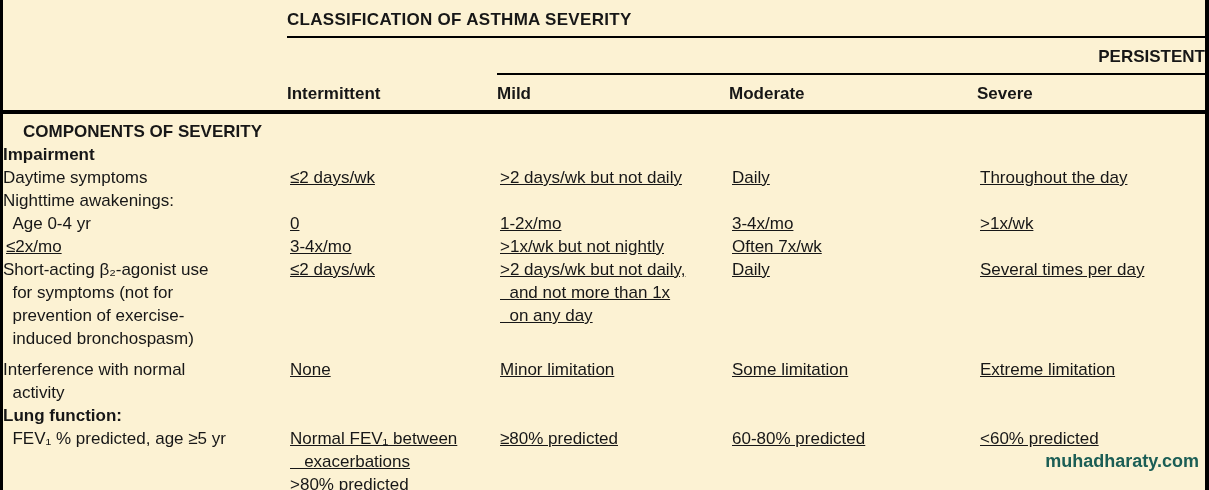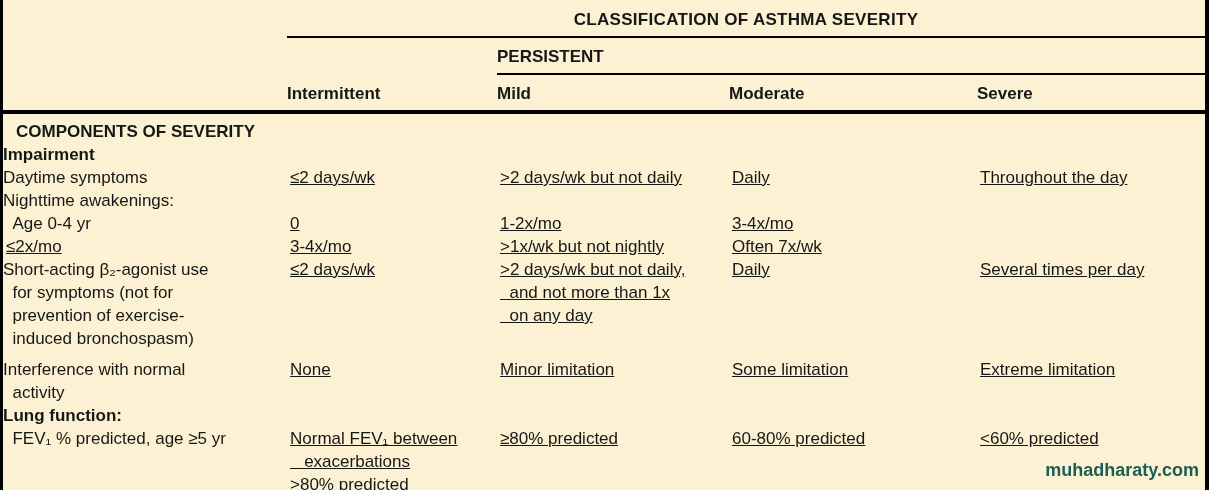--- a/index.html
+++ b/index.html
@@ -15,34 +15,33 @@
     border-left: 3px solid #000;
     border-right: 4px solid #000;
     --cols: 284px 210px 232px 248px 1fr;
     font-size: 17px;
     line-height: 23px;
   }
 
   
   .title {
     margin-left: 284px;
-    text-align: center;
     font-weight: bold;
     font-size: 17px;
     letter-spacing: 0.3px;
     padding-top: 8px;
   }
   .rule-a {
     margin-left: 284px;
     border-top: 2px solid #000;
     margin-top: 5px;
   }
   .persistent {
     margin-left: 494px;
-    text-align: left;
+    text-align: right;
     font-weight: bold;
     font-size: 17px;
     padding-top: 7px;
   }
   .rule-b {
     margin-left: 494px;
     border-top: 2px solid #000;
     margin-top: 5px;
   }
   .col-headers {
@@ -51,21 +50,21 @@
     font-weight: bold;
     padding: 7px 0 5px 0;
   }
   .col-headers .th { }
   .thick-rule { border-top: 4px solid #000; }
 
   
   .tbody { padding-top: 6px; }
   .section-header {
     font-weight: bold;
-    padding-left: 13px;
+    padding-left: 20px;
   }
   .row {
     display: grid;
     grid-template-columns: var(--cols);
     align-items: start;
   }
   .row .label {
     padding-left: 0;
     white-space: pre-line;
   }
@@ -74,21 +73,21 @@
     white-space: pre-line;
     text-decoration: underline;
   }
   .row.bold-label .label { font-weight: bold; }
   .row.gap-above { margin-top: 8px; }
 
   
   .watermark {
     position: absolute;
     right: 6px;
-    bottom: 8px;
+    bottom: 17px;
     font-weight: bold;
     font-size: 18px;
   }
 </style>
 </head>
 <body style="background: rgb(252, 242, 211); color: rgb(23, 23, 23);">
 
 <div class="title">CLASSIFICATION OF ASTHMA SEVERITY</div>
 <div class="rule-a"></div>
 <div class="persistent">PERSISTENT</div>
@@ -129,20 +128,21 @@
       <div class="cell"></div>
     <div class="cell"></div>
       <div class="cell"></div>
   </div>
 
   <div class="row">
     <div class="label">&nbsp;&nbsp;Age 0-4 yr</div>
     <div class="cell">0</div>
     <div class="cell">1-2x/mo</div>
     <div class="cell">3-4x/mo</div>
+    <div class="cell">&gt;1x/wk</div>
   </div>
 
   <div class="row">
     <div class="cell">≤2x/mo</div>
     <div class="cell">3-4x/mo</div>
     <div class="cell">&gt;1x/wk but not nightly</div>
     <div class="cell">Often 7x/wk</div>
   </div>
 
   <div class="row">

